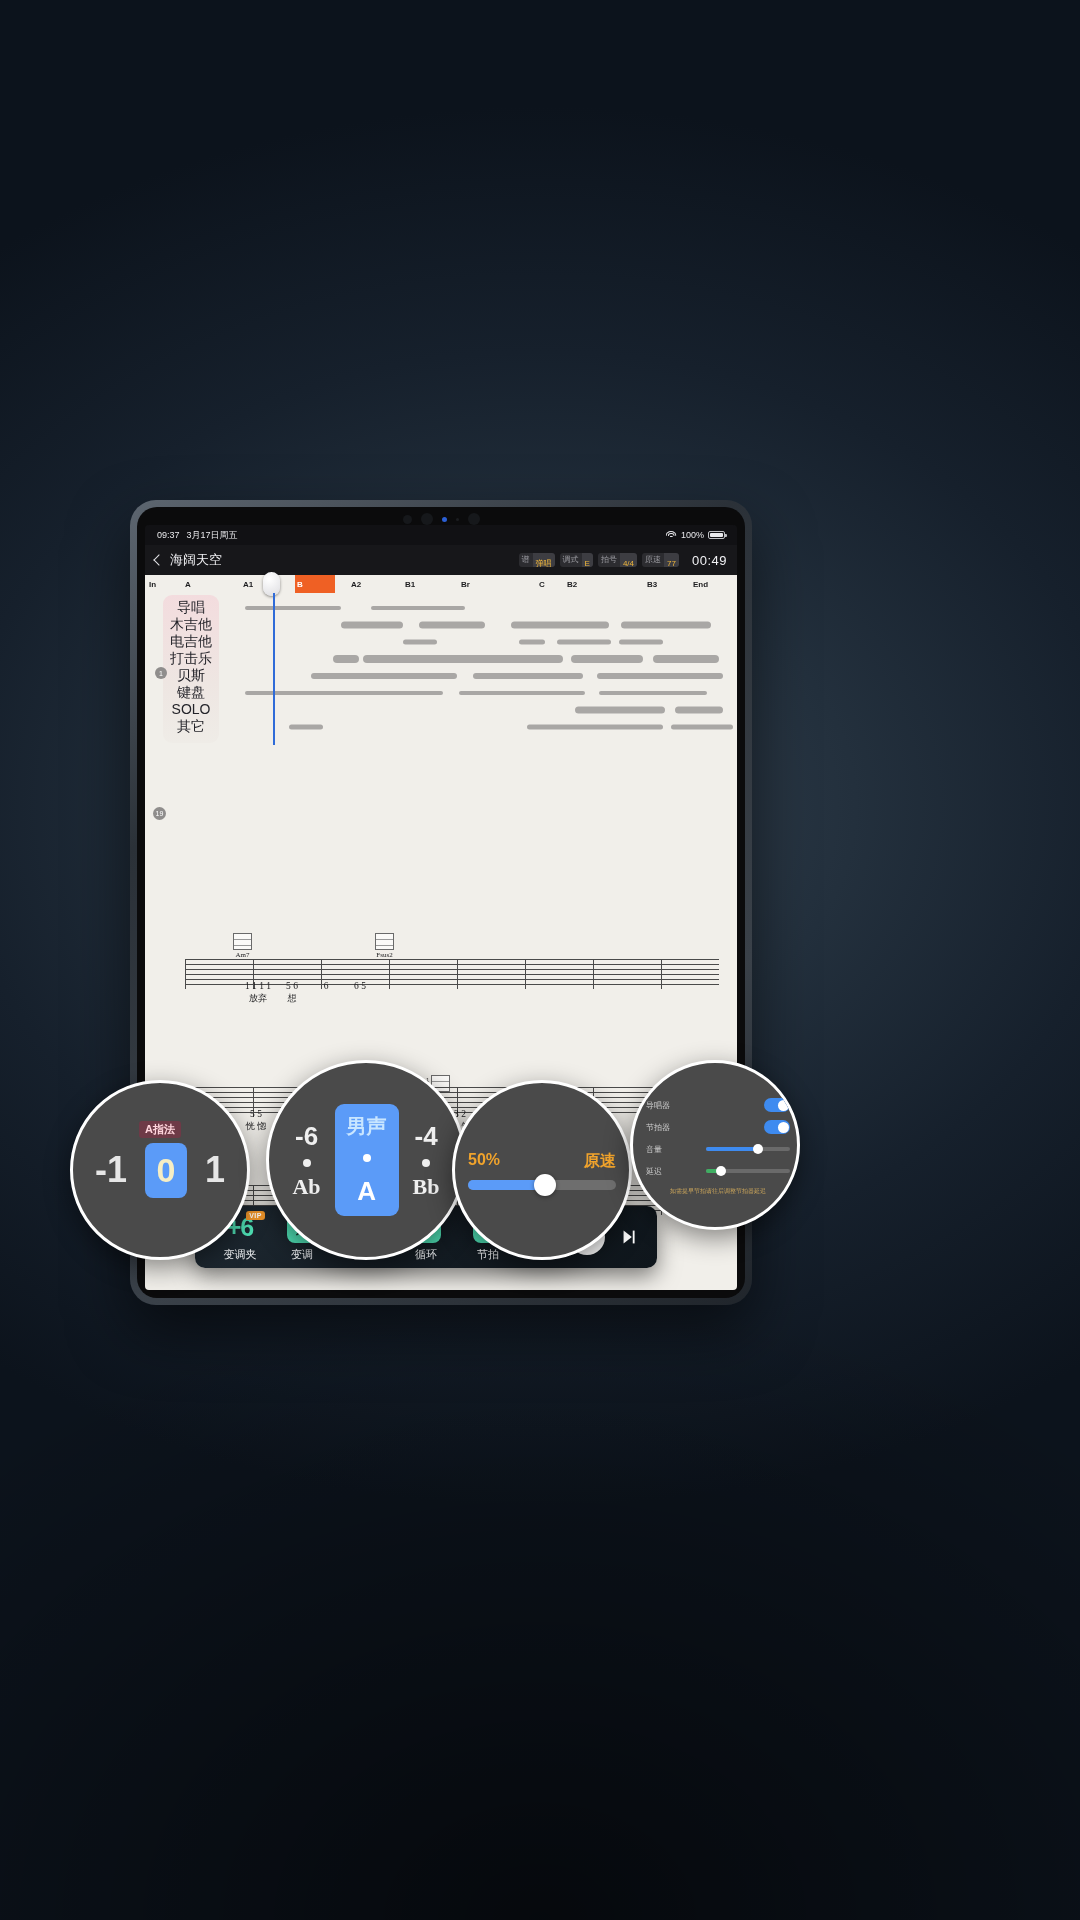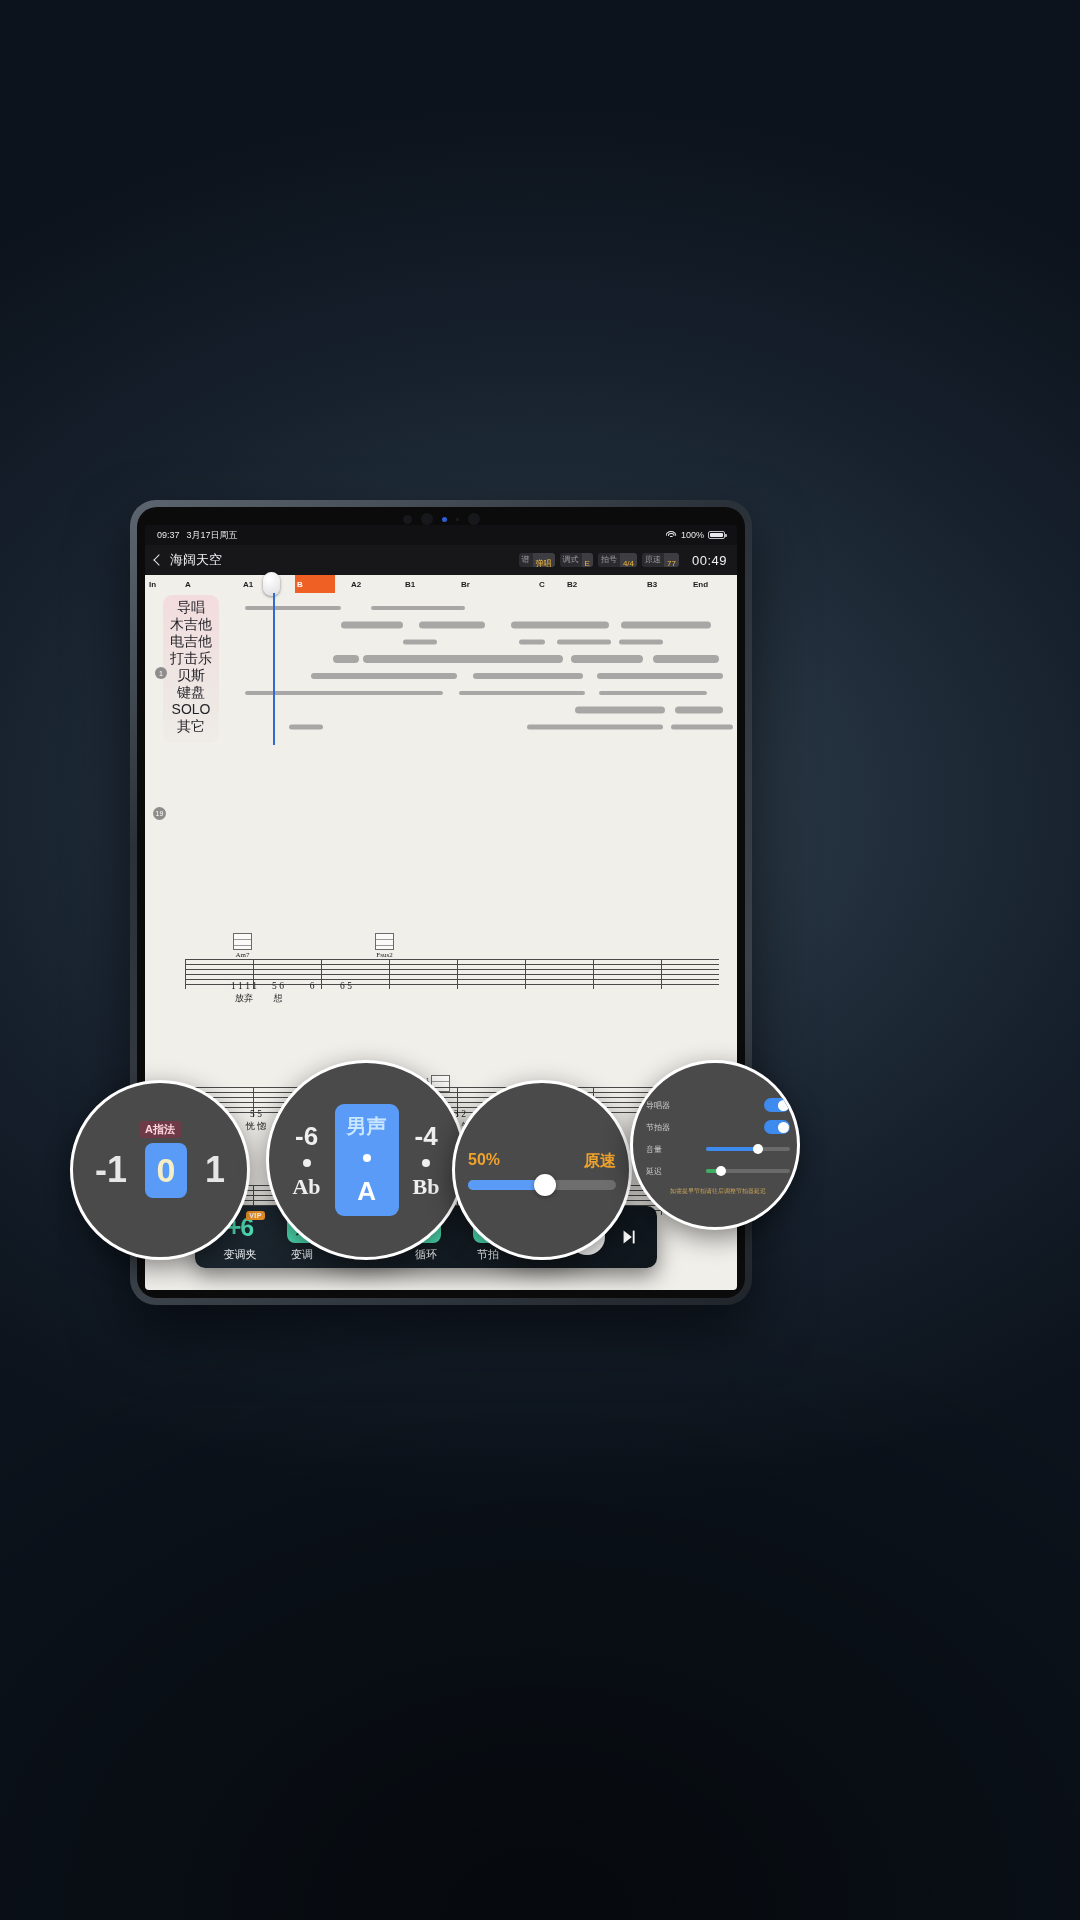--- a/index.html
+++ b/index.html
@@ -590,21 +590,21 @@
             <div class="sline"></div>
             <div class="bar" style="left: 0px; height: 30px;"></div>
             <div class="bar" style="left: 68px; height: 30px;"></div>
             <div class="bar" style="left: 136px; height: 30px;"></div>
             <div class="bar" style="left: 204px; height: 30px;"></div>
             <div class="bar" style="left: 272px; height: 30px;"></div>
             <div class="bar" style="left: 340px; height: 30px;"></div>
             <div class="bar" style="left: 408px; height: 30px;"></div>
             <div class="bar" style="left: 476px; height: 30px;"></div>
           </div>
-          <div class="lyric-line" style="top: 236px; left: 82px;">
+          <div class="lyric-line" style="top: 236px; left: 96px;">
             <div class="lyric-cell">
               <div class="num">1 1 1 1</div>
               <div class="wd">放弃</div>
             </div>
             <div class="lyric-cell">
               <div class="num">5  6</div>
               <div class="wd">想</div>
             </div>
             <div class="lyric-cell">
               <div class="num">6</div>

